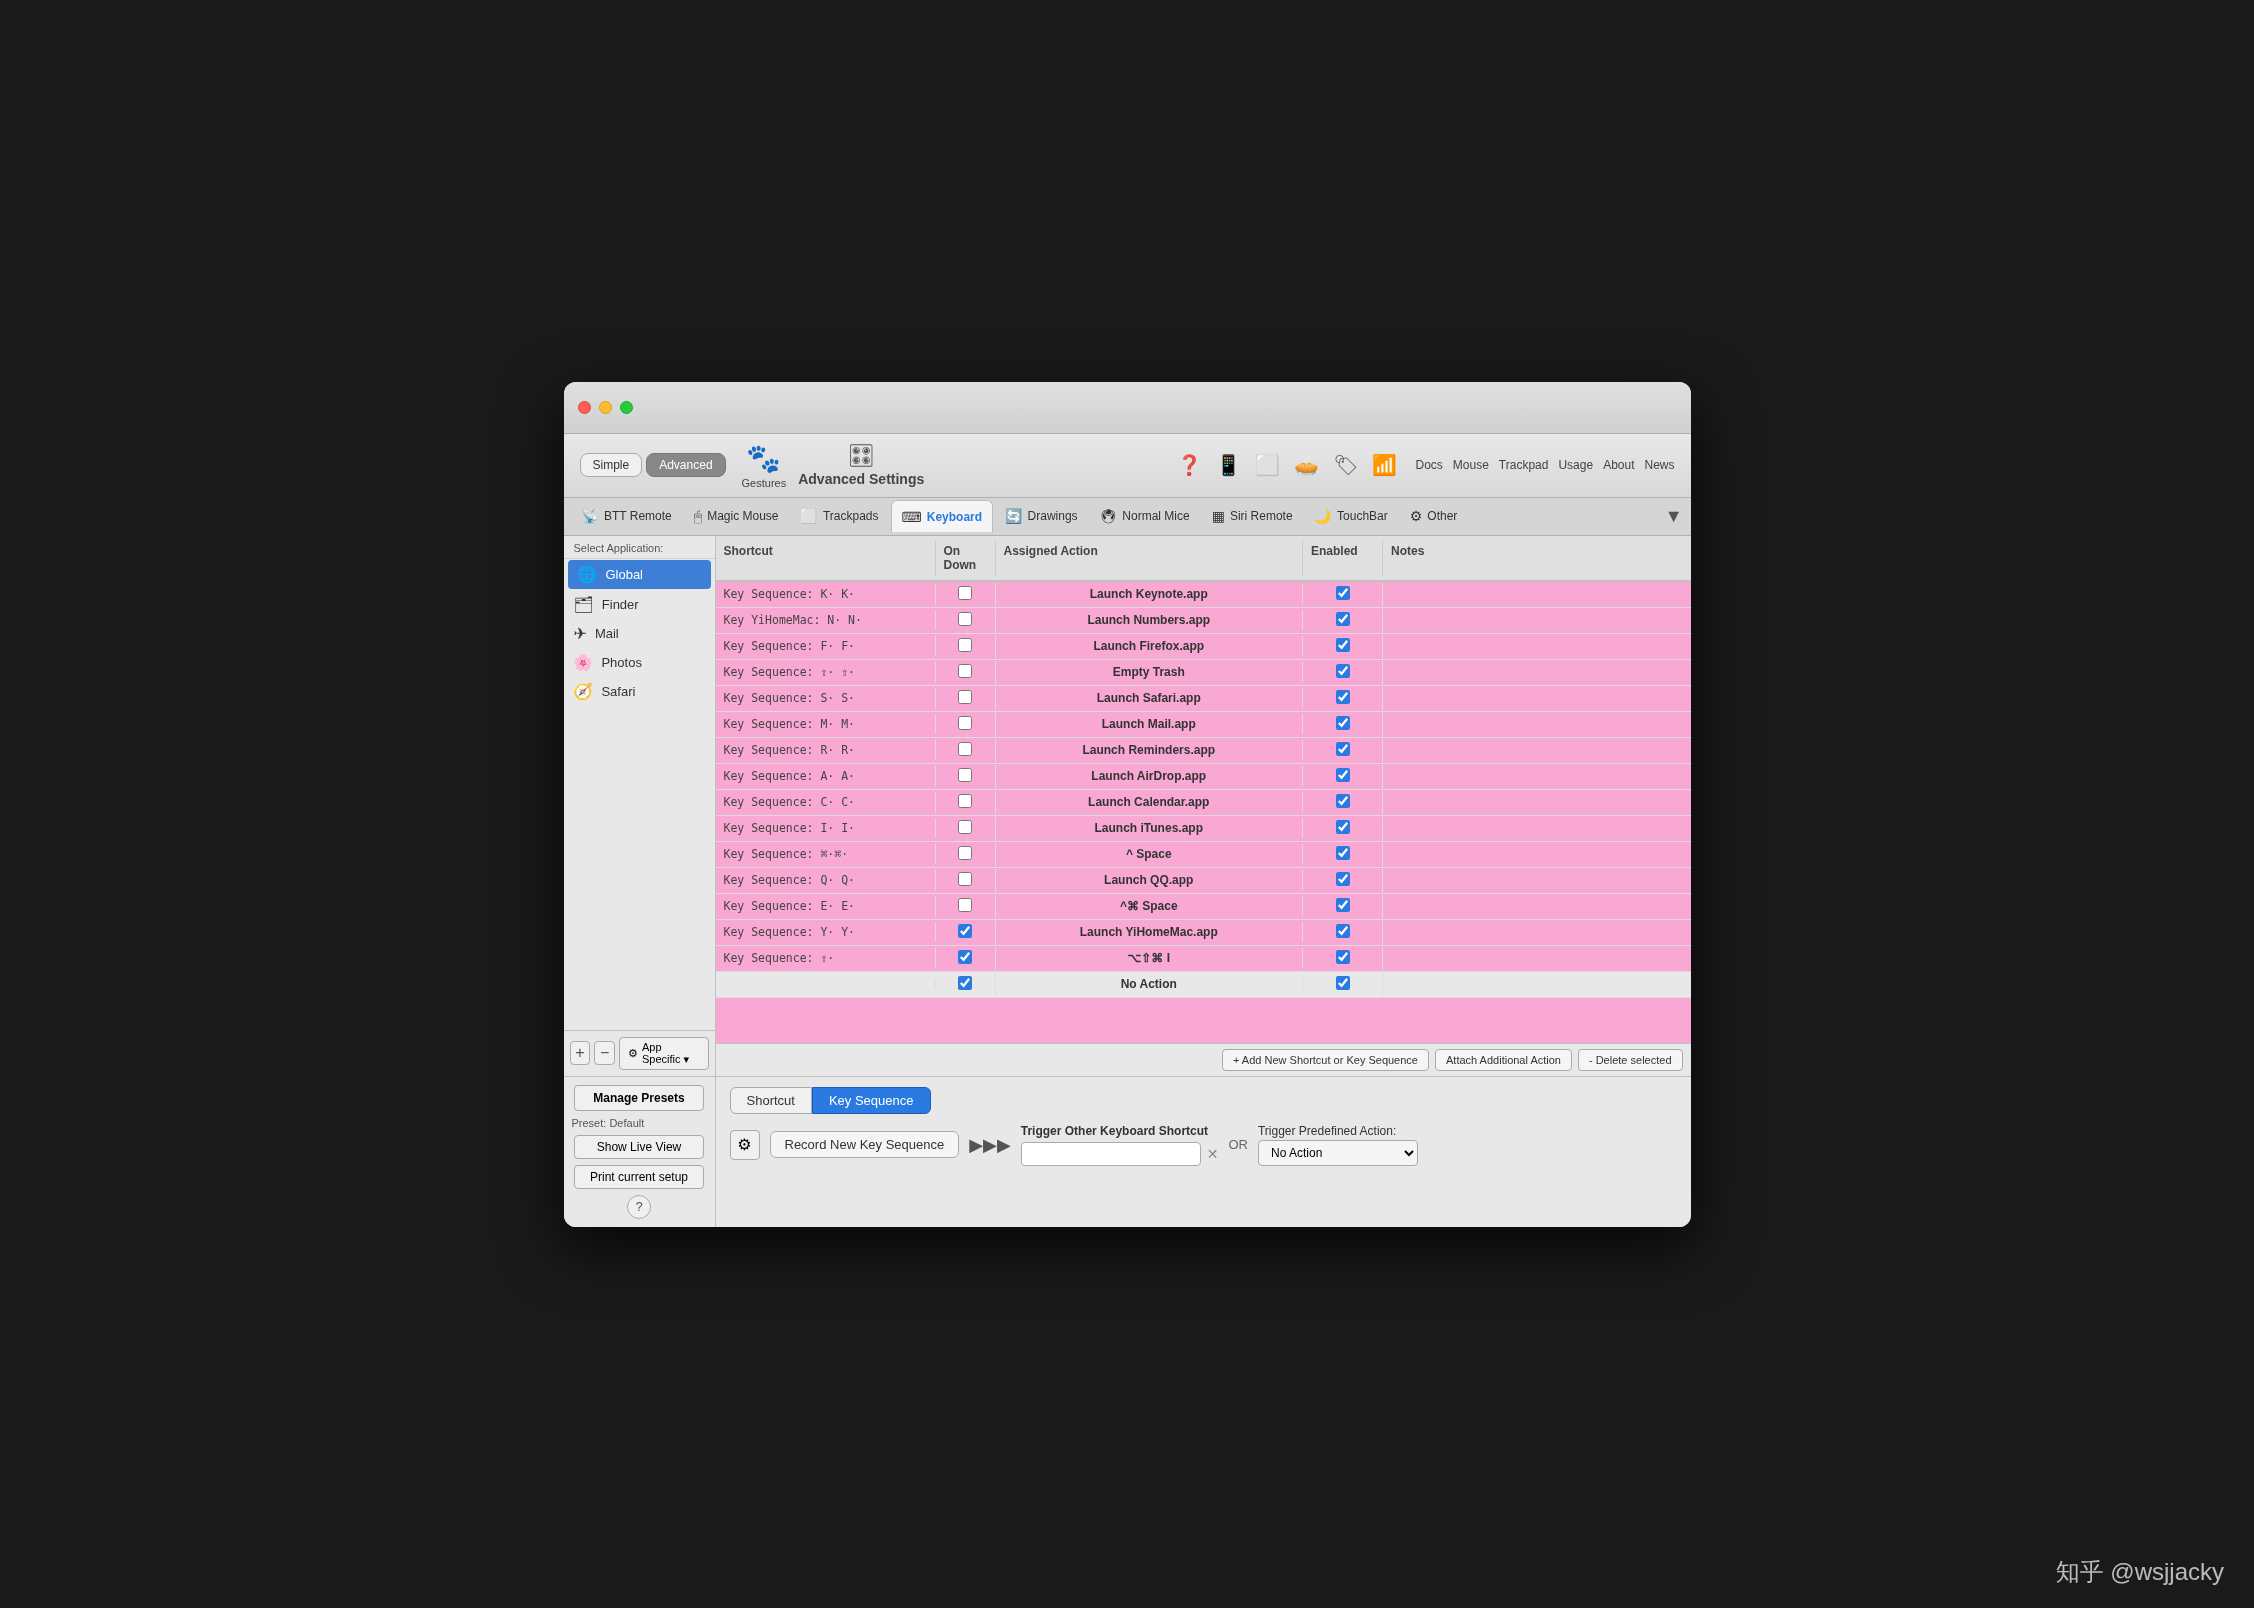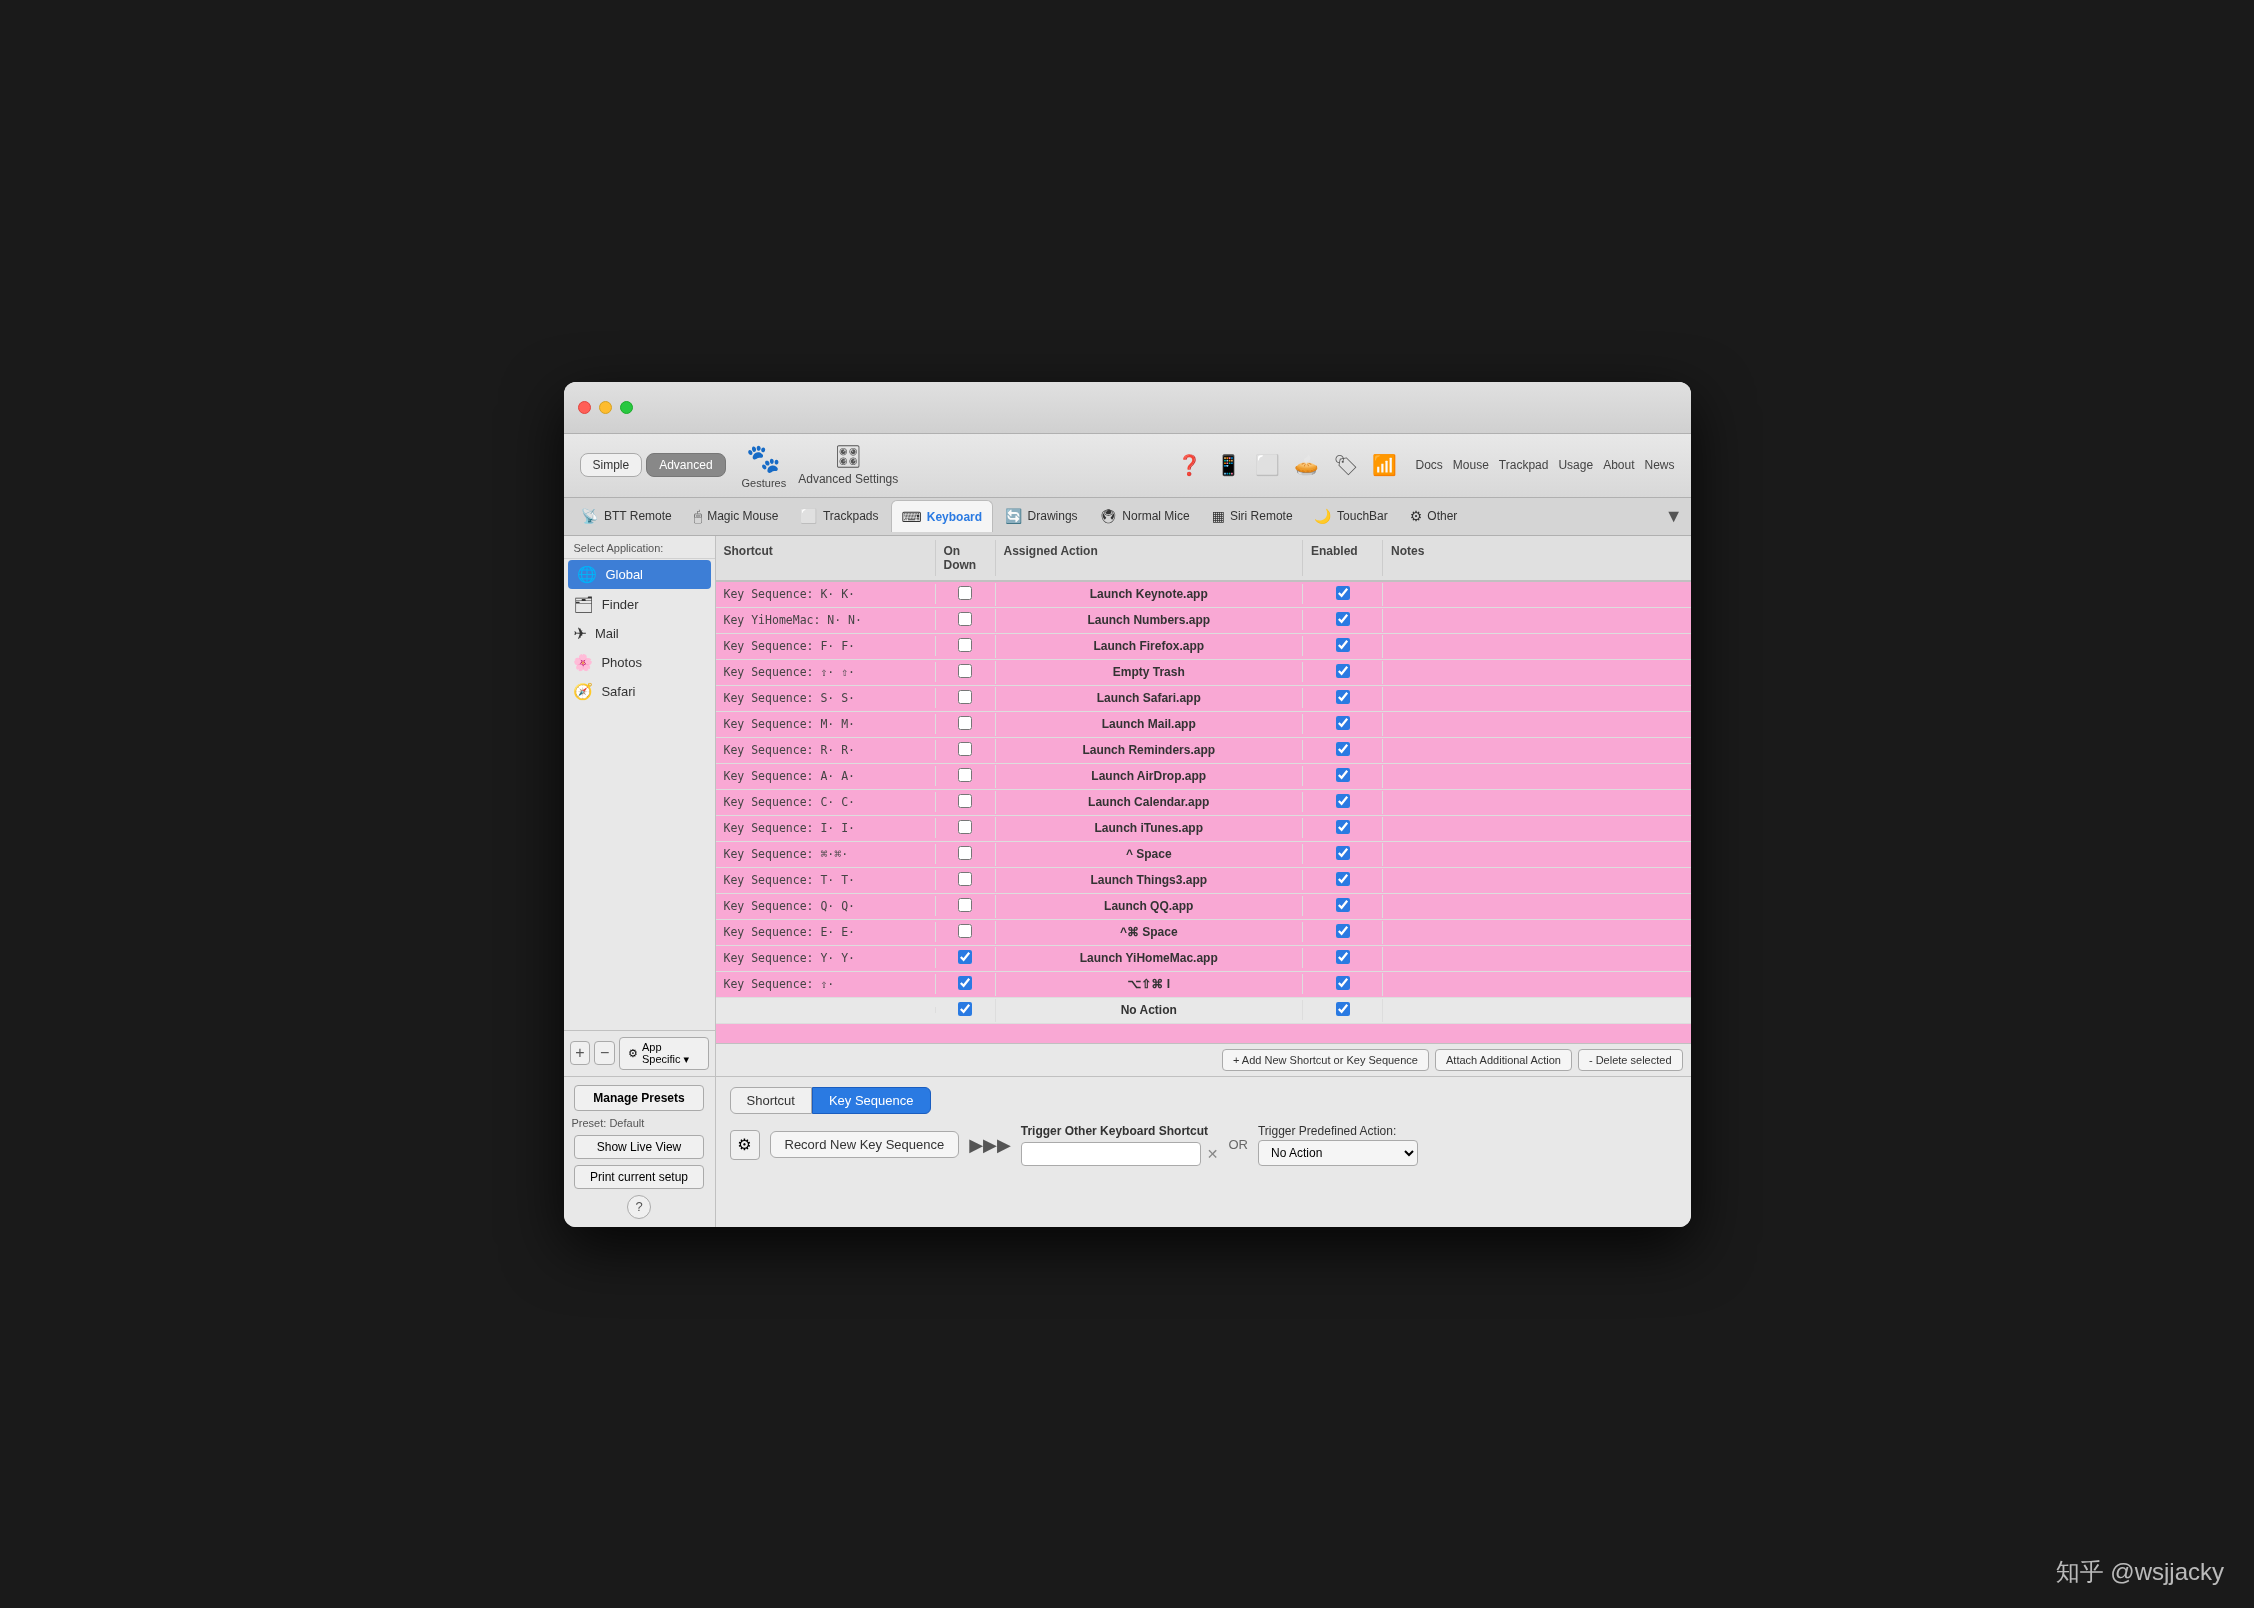--- a/index.html
+++ b/index.html
@@ -91,23 +91,24 @@
       flex-direction: column;
       align-items: center;
       margin-left: 4px;
       cursor: pointer;
     }
     .settings-icon {
       font-size: 22px;
       color: #555;
     }
     .toolbar-settings-label {
-      font-size: 12px;
+      font-size: 14px;
       color: #444;
       margin-top: 2px;
+      font-weight: bold;
     }
     .toolbar-right {
       margin-left: auto;
       display: flex;
       align-items: center;
       gap: 18px;
     }
     .toolbar-right-icons {
       display: flex;
       gap: 14px;
@@ -705,27 +706,20 @@
 
         <div class="table-row">
           <div class="td td-shortcut">Key Sequence:  ⌘·⌘·</div>
           <div class="td td-enabled"><input type="checkbox" class="checkbox" style=""></div>
           <div class="td td-action">^ Space</div>
           <div class="td td-enabled"><input type="checkbox" class="checkbox" checked="" style=""></div>
           <div class="td"></div>
         </div>
 
 
-        <div class="table-row">
-          <div class="td td-shortcut">Key Sequence:  T·  T·</div>
-          <div class="td td-enabled"><input type="checkbox" class="checkbox" style=""></div>
-          <div class="td td-action">Launch Things3.app</div>
-          <div class="td td-enabled"><input type="checkbox" class="checkbox" checked="" style=""></div>
-          <div class="td"></div>
-        </div>
 
         <div class="table-row">
           <div class="td td-shortcut">Key Sequence:  Q·  Q·</div>
           <div class="td td-enabled"><input type="checkbox" class="checkbox" style=""></div>
           <div class="td td-action">Launch QQ.app</div>
           <div class="td td-enabled"><input type="checkbox" class="checkbox" checked="" style=""></div>
           <div class="td"></div>
         </div>
 
         <div class="table-row">

